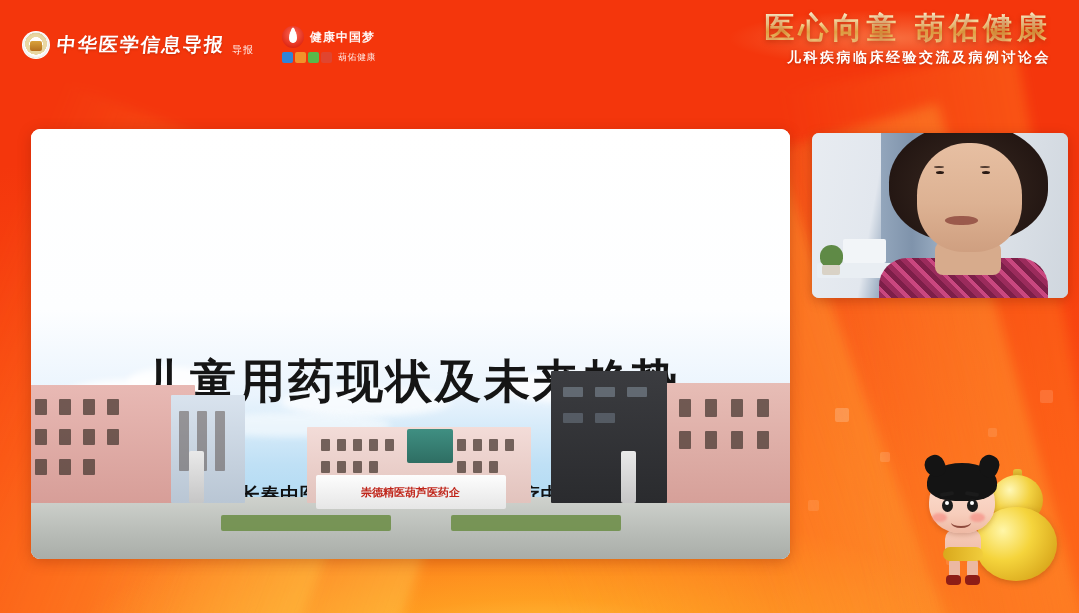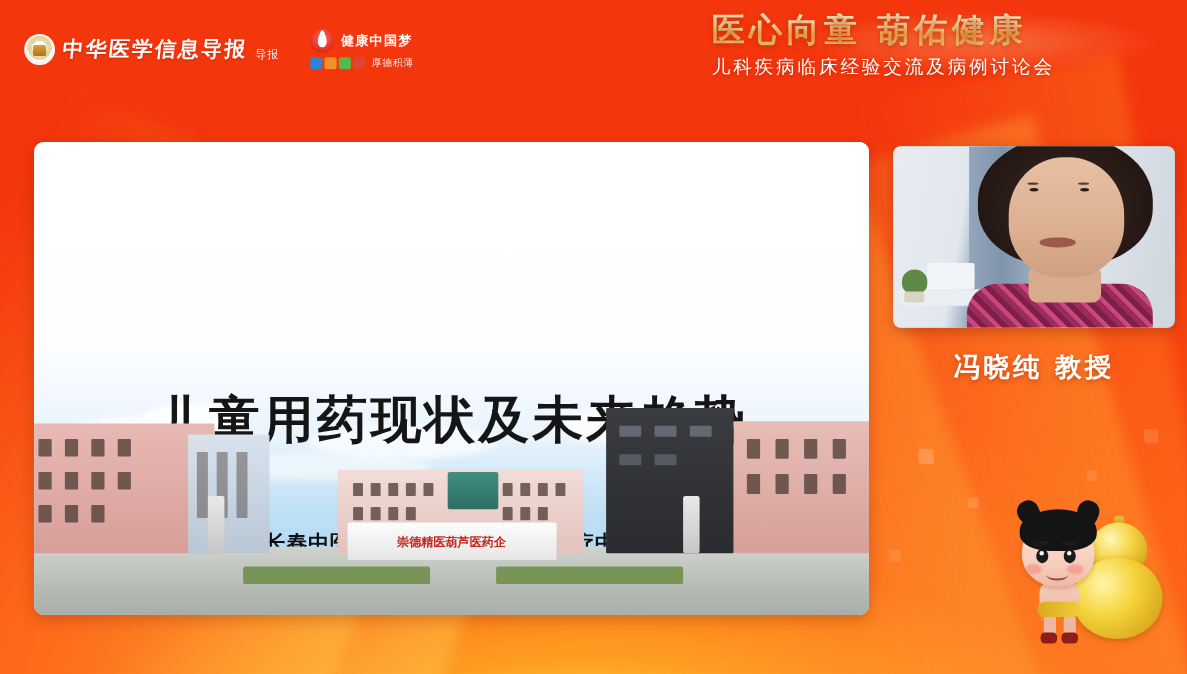--- a/index.html
+++ b/index.html
@@ -55,31 +55,31 @@
     width:8px;height:13px;border-radius:50% 50% 46% 46%/62% 62% 38% 38%;
     background:#fff;box-shadow:0 -4px 0 -1.5px #fff;
   }
   .logo2 .t1{font-size:12px;color:#fff;letter-spacing:1px;font-weight:700;opacity:.96;}
   .logo2 .t2{font-size:9px;color:rgba(255,255,255,.9);letter-spacing:.5px;}
   .chips{display:flex;gap:2px;}
   .chip{width:11px;height:11px;border-radius:2px;}
   .c-b{background:#2f84d8;}.c-o{background:#f2922a;}.c-g{background:#57b94a;}.c-r{background:#e0452f;}
 
   
-  .banner{position:absolute;right:12px;top:12px;width:420px;text-align:left;}
+  .banner{position:absolute;right:28px;top:12px;width:420px;text-align:right;}
   .banner .t1{
     font-size:30px;font-weight:700;letter-spacing:4px;line-height:1.08;
     font-family:"DejaVu Serif","Liberation Serif",serif;
     background:linear-gradient(180deg,#fff9d6 0%,#ffe9a3 38%,#f6c455 62%,#ffe7a0 100%);
     -webkit-background-clip:text;background-clip:text;color:transparent;
     text-shadow:0 2px 5px rgba(150,35,0,.45);
   }
   .banner .sep{height:5px;}
   .banner .t2{
-    font-size:17px;font-weight:400;letter-spacing:2.5px;color:#fff;
+    font-size:14px;font-weight:700;letter-spacing:2.5px;color:#fff;
     font-family:"DejaVu Serif","Liberation Serif",serif;
     text-shadow:0 1px 3px rgba(150,35,0,.55);
   }
   .glow{
     position:absolute;right:0;top:0;width:420px;height:96px;pointer-events:none;
     background:radial-gradient(ellipse 55% 42% at 55% 40%, rgba(255,240,180,.30) 0%, rgba(255,200,90,0) 70%);
   }
 
   
   .slide{
@@ -261,21 +261,21 @@
           <div class="gcircle"></div>
           <div class="t1">健康中国梦</div>
         </div>
         <div class="row">
           <div class="chips">
             <div class="chip c-b"></div>
               <div class="chip c-o"></div>
               <div class="chip c-g"></div>
               <div class="chip c-r"></div>
           </div>
-          <div class="t2">厚德积薄</div>
+          <div class="t2">葫佑健康</div>
         </div>
       </div>
 
     </div>
 
     <div class="glow"></div>
     <div class="banner">
       <div class="t1">医心向童 葫佑健康</div>
       <div class="sep"></div>
       <div class="t2">儿科疾病临床经验交流及病例讨论会</div>
@@ -393,21 +393,20 @@
     <div class="face">
       <div class="brow" style="left:16%;"></div>
       <div class="brow" style="left:60%;"></div>
       <div class="eye" style="left:18%;"></div>
       <div class="eye" style="left:62%;"></div>
     </div>
     <div class="mouth"></div>
   </div>
 
   <div class="speaker">
-    <div class="nm">冯晓纯 教授</div>
   </div>
 
   <div class="mascot">
     <div class="gourd">
       <div class="stem"></div>
       <div class="top"></div>
       <div class="bot"></div>
     </div>
     <div class="kid">
       <div class="legL"></div>

